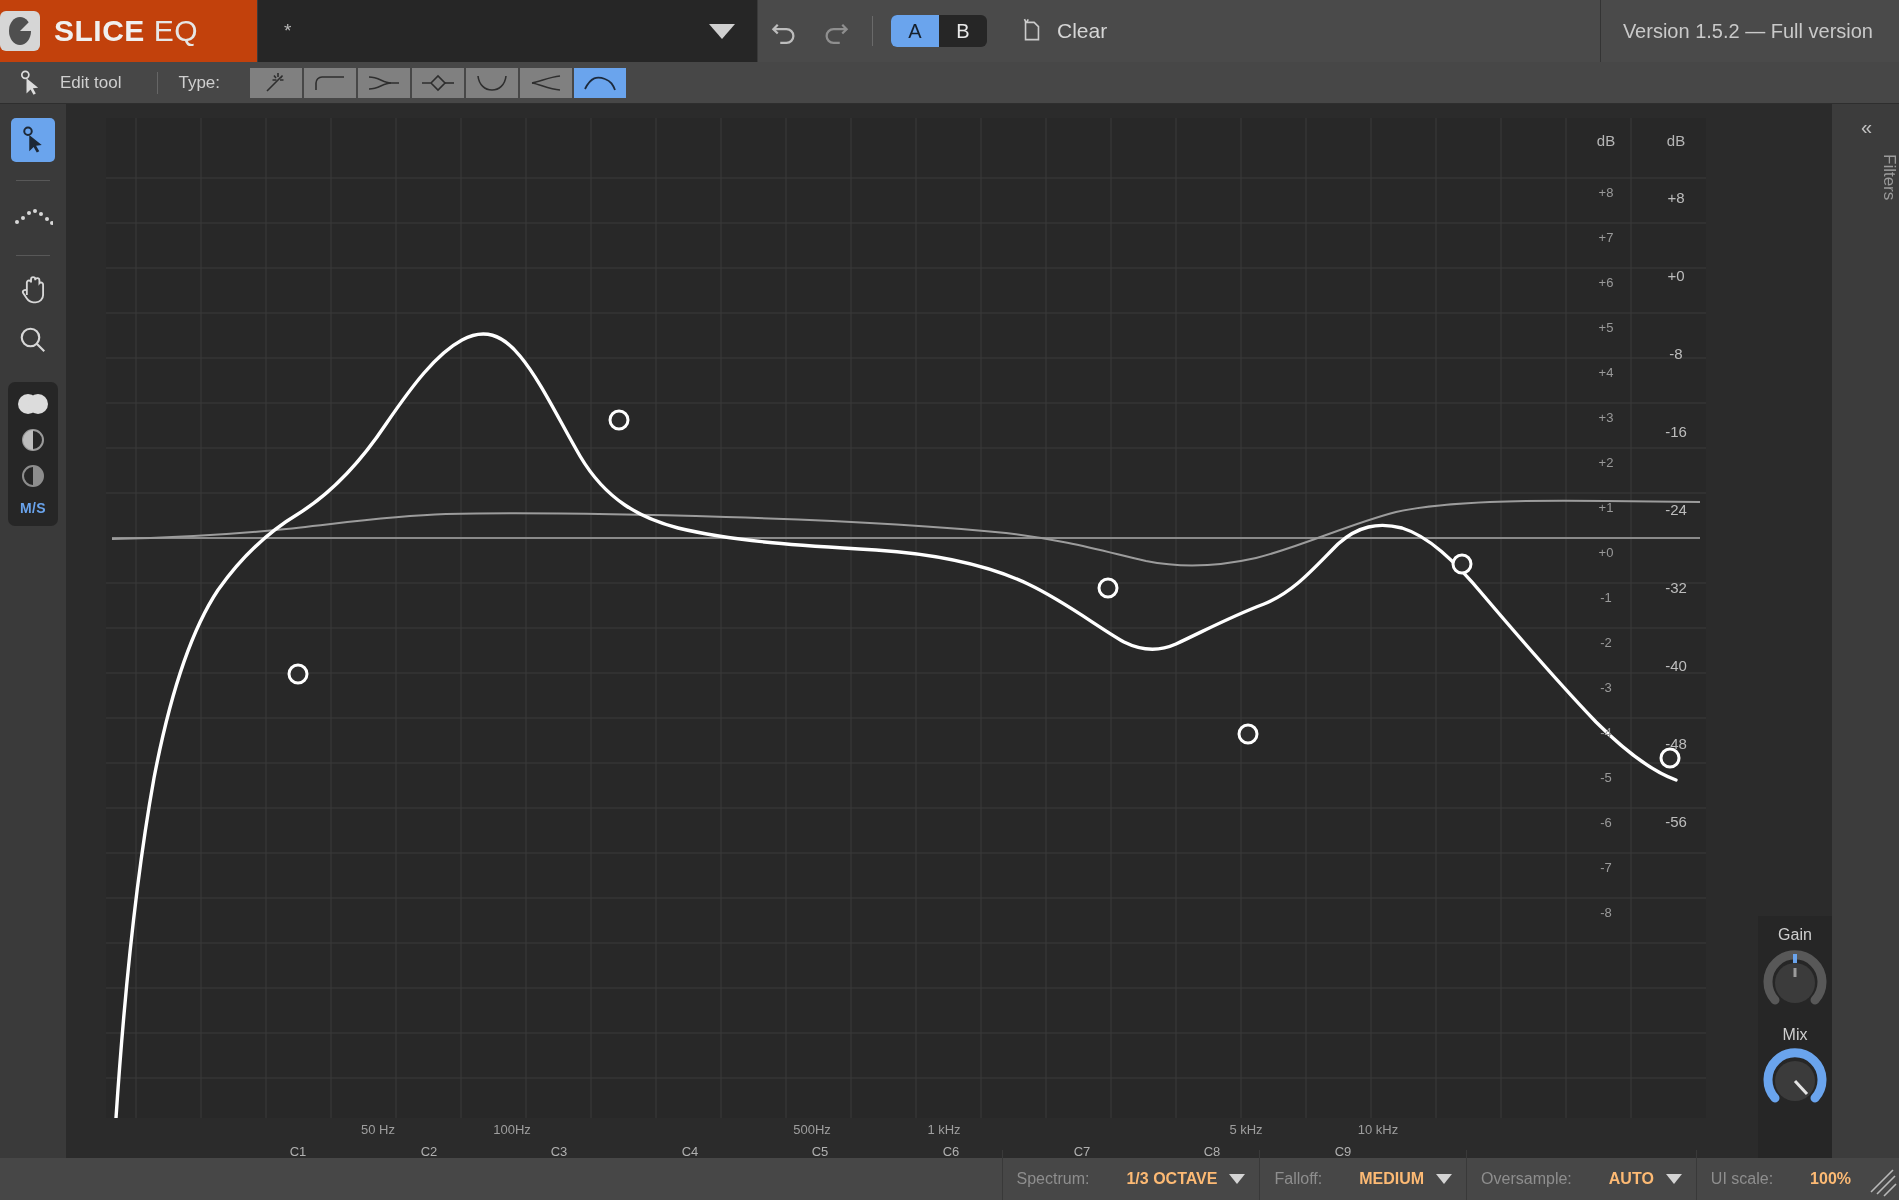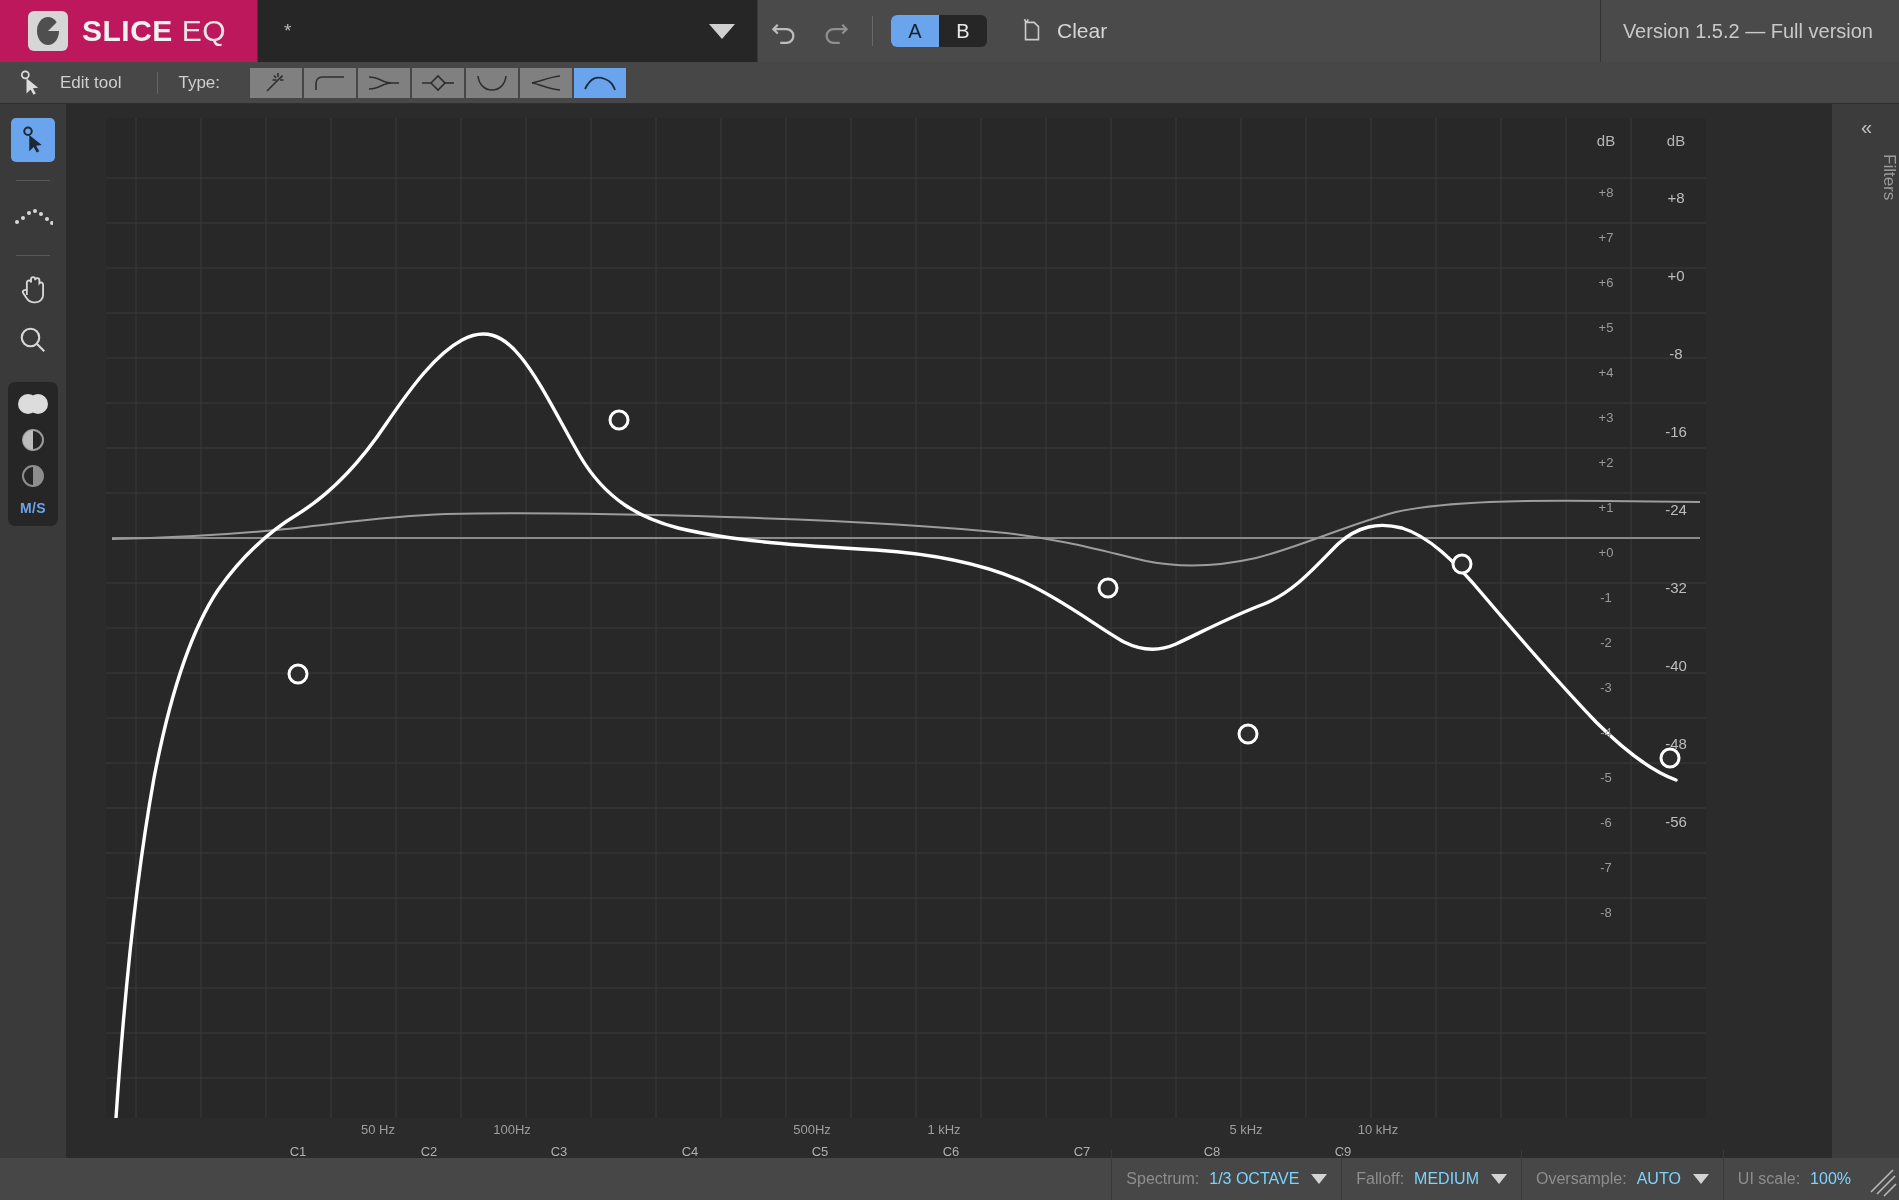--- a/index.html
+++ b/index.html
@@ -12,22 +12,22 @@
     -webkit-font-smoothing: antialiased;
   }
   .app { position: relative; width: 1899px; height: 1200px; }
 
   
   .topbar {
     position: absolute; left:0; top:0; width:1899px; height:62px;
     background:#4a4a4a; display:flex; align-items:stretch;
   }
   .brand {
-    width: 258px; background:#be185d; display:flex; align-items:center;
-    gap:14px; padding-left:28px; border-right:1px solid #3a3a3a;
+    width: 258px; background:#c2410c; display:flex; align-items:center;
+    gap:14px; padding-left:0; border-right:1px solid #3a3a3a;
   }
   .brand-logo {
     width:40px; height:40px; border-radius:6px; background:#d6d6d6;
     position:relative; flex:none;
   }
   .brand-logo::after{
     content:""; position:absolute; left:9px; top:6px;
     width:22px; height:28px; border-radius:50%;
     background:#4f4f4f;
   }
@@ -182,21 +182,21 @@
   
   .bottombar {
     position:absolute; left:0; top:1158px; width:1899px; height:42px;
     background:#474747; display:flex; align-items:center; justify-content:flex-end;
   }
   .bb-cell {
     height:58px; display:flex; align-items:center; gap:10px;
     padding:0 14px; border-left:1px solid #393939; font-size:16px;
   }
   .bb-k { color:#8e8e8e; }
-  .bb-v { color:#7dd3fc; font-weight:400; }
+  .bb-v { color:#fdba74; font-weight:700;margin-left:27px; }
   .bb-caret {
     width:0;height:0;border-left:8px solid transparent;
     border-right:8px solid transparent;border-top:10px solid #d4d4d4;
     margin-left:2px;
   }
   .resize-grip { width:34px; height:42px; position:relative; }
 </style>
 </head>
 <body>
 
@@ -499,20 +499,39 @@
       <div class="n" style="left:453px">C3</div>
       <div class="n" style="left:584px">C4</div>
       <div class="n" style="left:714px">C5</div>
       <div class="n" style="left:845px">C6</div>
       <div class="n" style="left:976px">C7</div>
       <div class="n" style="left:1106px">C8</div>
       <div class="n" style="left:1237px">C9</div>
     </div>
   </div>
 
+  <div class="knobzone">
+    <div class="klabel" style="margin-top:10px">Gain</div>
+    <div class="knob">
+      <svg width="66" height="66" viewBox="0 0 66 66">
+        <path d="M13 52 A27 27 0 1 1 53 52" fill="none" stroke="#585858" stroke-width="9" stroke-linecap="round"></path>
+        <circle cx="33" cy="35" r="20" fill="#3b3b3b"></circle>
+        <line x1="33" y1="6" x2="33" y2="15" stroke="#6aa4ed" stroke-width="4"></line>
+        <line x1="33" y1="20" x2="33" y2="29" stroke="#9c9c9c" stroke-width="3"></line>
+      </svg>
+    </div>
+    <div class="klabel" style="margin-top:12px">Mix</div>
+    <div class="knob">
+      <svg width="66" height="66" viewBox="0 0 66 66">
+        <path d="M13 50 A27 27 0 1 1 53 50" fill="none" stroke="#6aa4ed" stroke-width="9" stroke-linecap="round"></path>
+        <circle cx="33" cy="33" r="20" fill="#3b3b3b"></circle>
+        <line x1="33" y1="33" x2="45" y2="46" stroke="#e4e4e4" stroke-width="3"></line>
+      </svg>
+    </div>
+  </div>
 
   <div class="rightpanel">
     <div class="chev">«</div>
     <div class="vtext">Filters</div>
   </div>
 
   <div class="bottombar">
     <div class="bb-cell">
       <span class="bb-k">Spectrum:</span>
       <span class="bb-v">1/3 OCTAVE</span>

